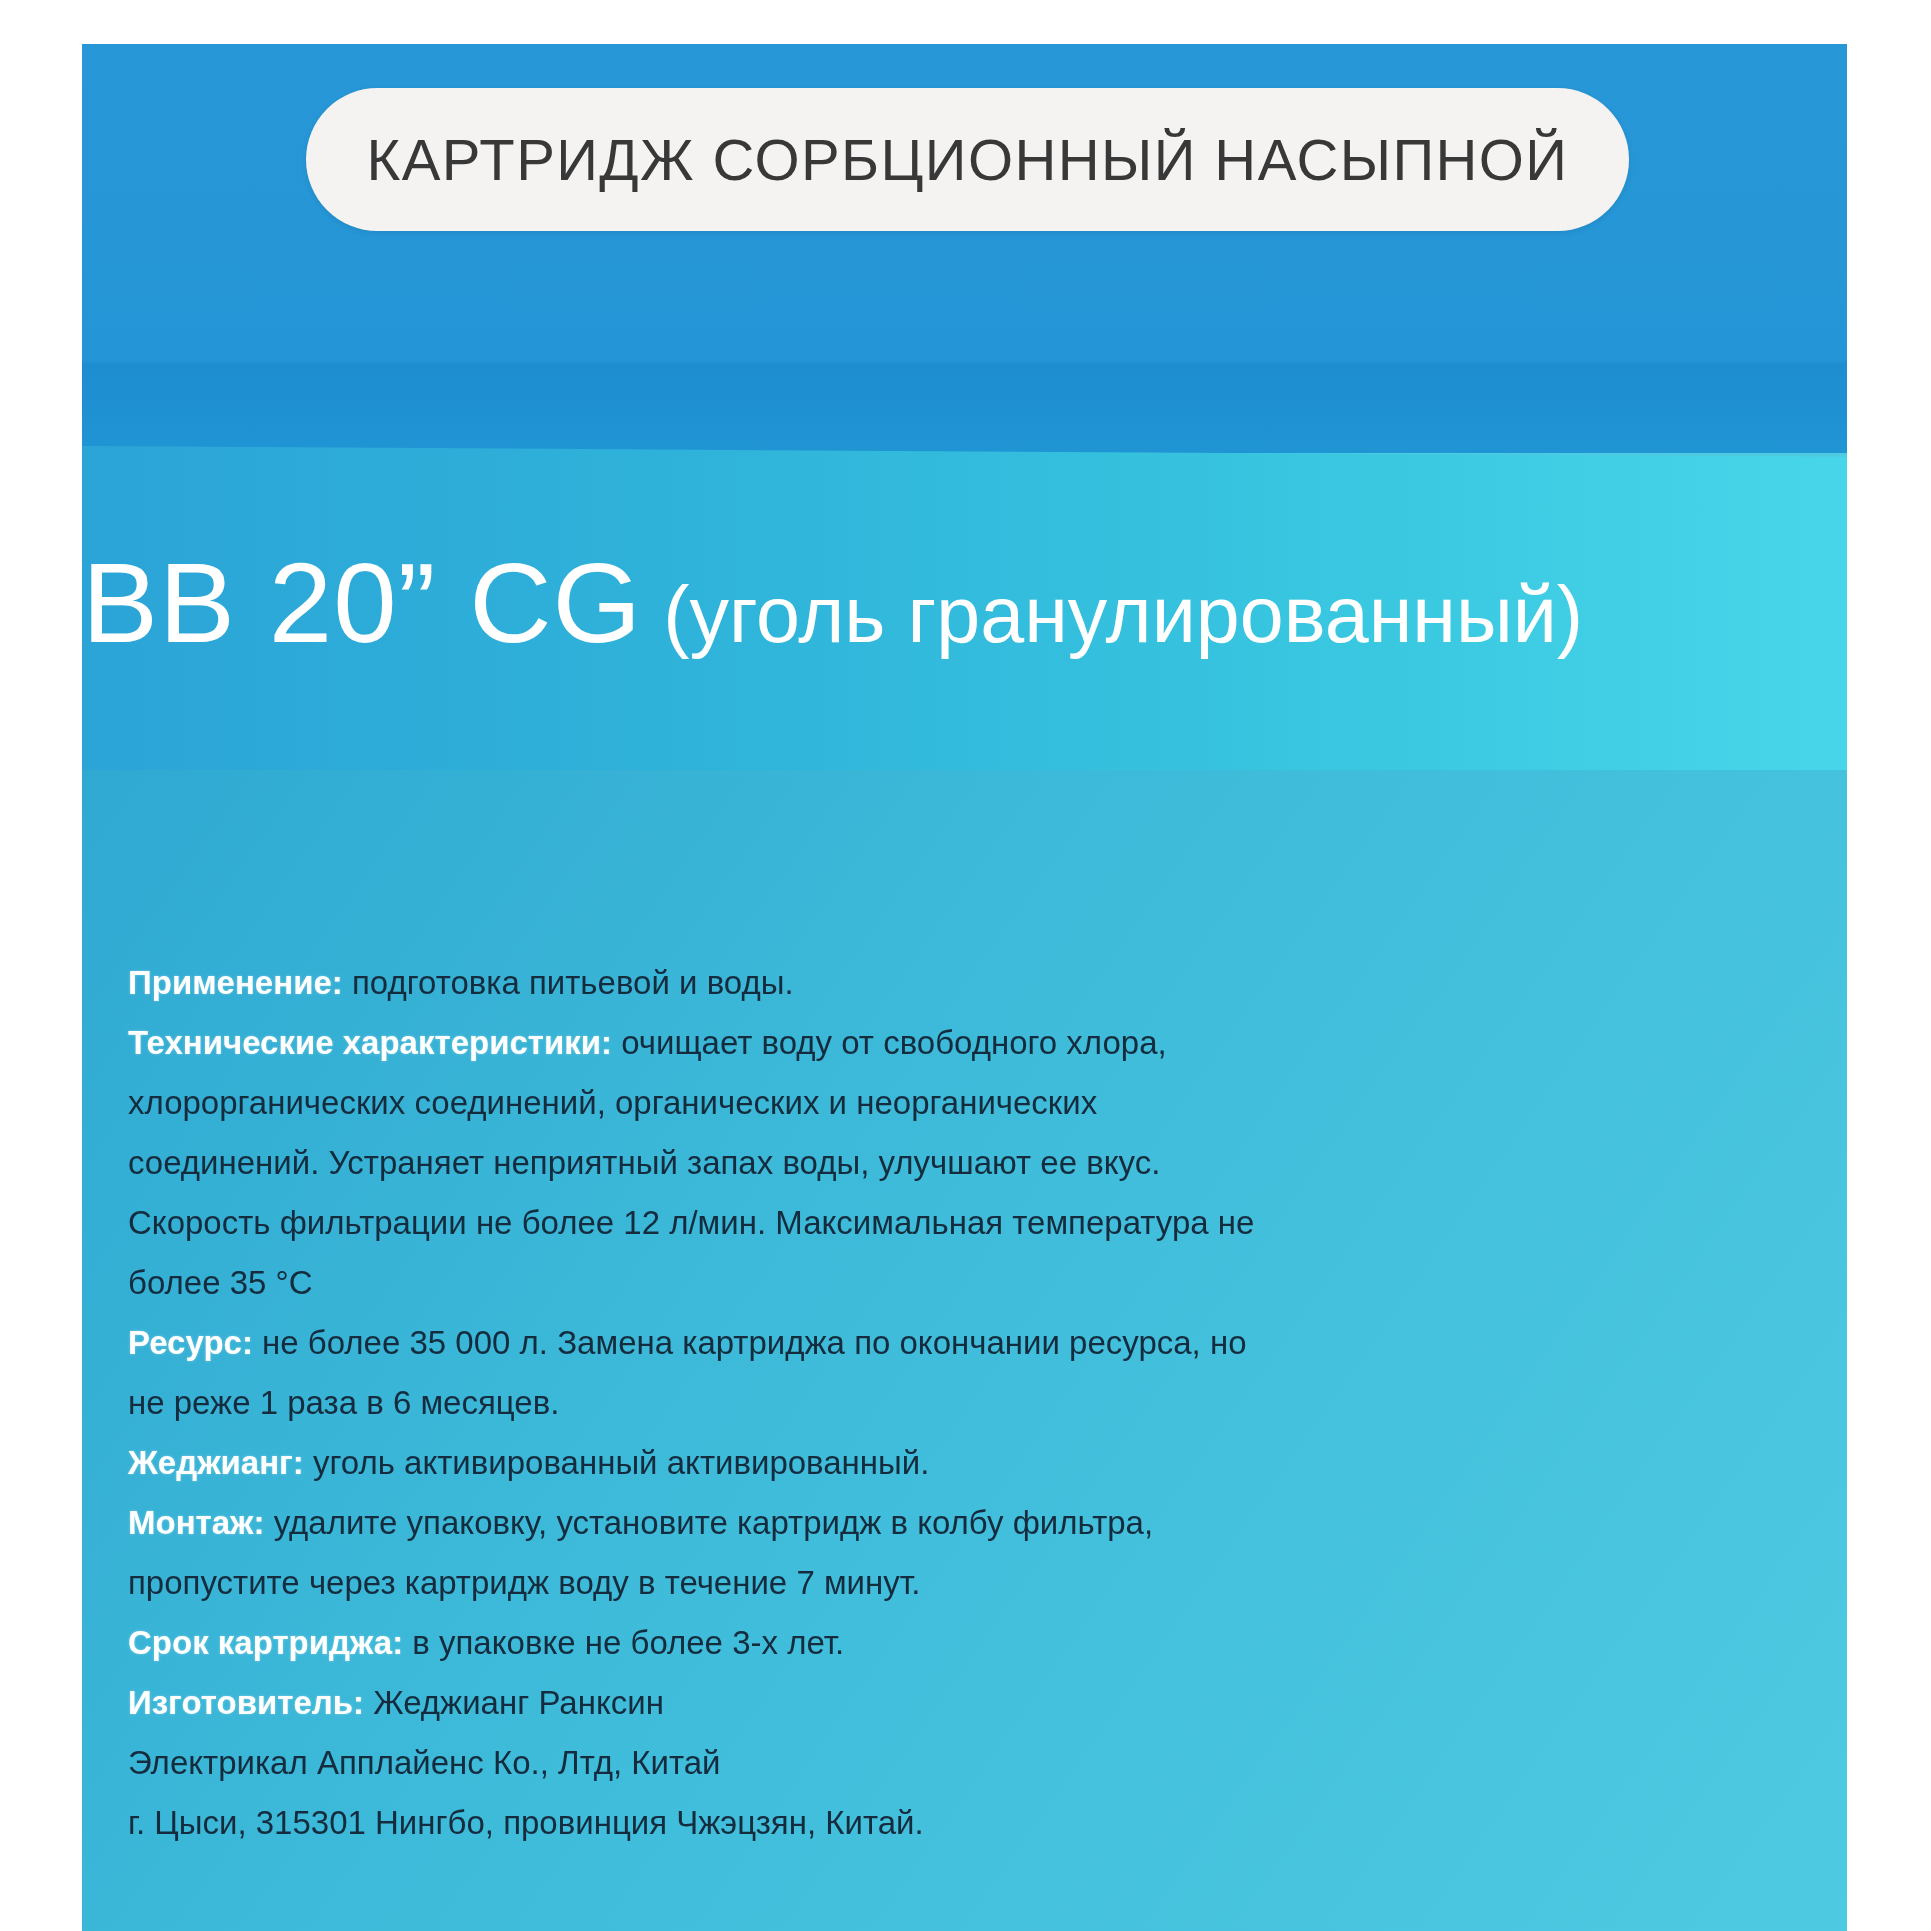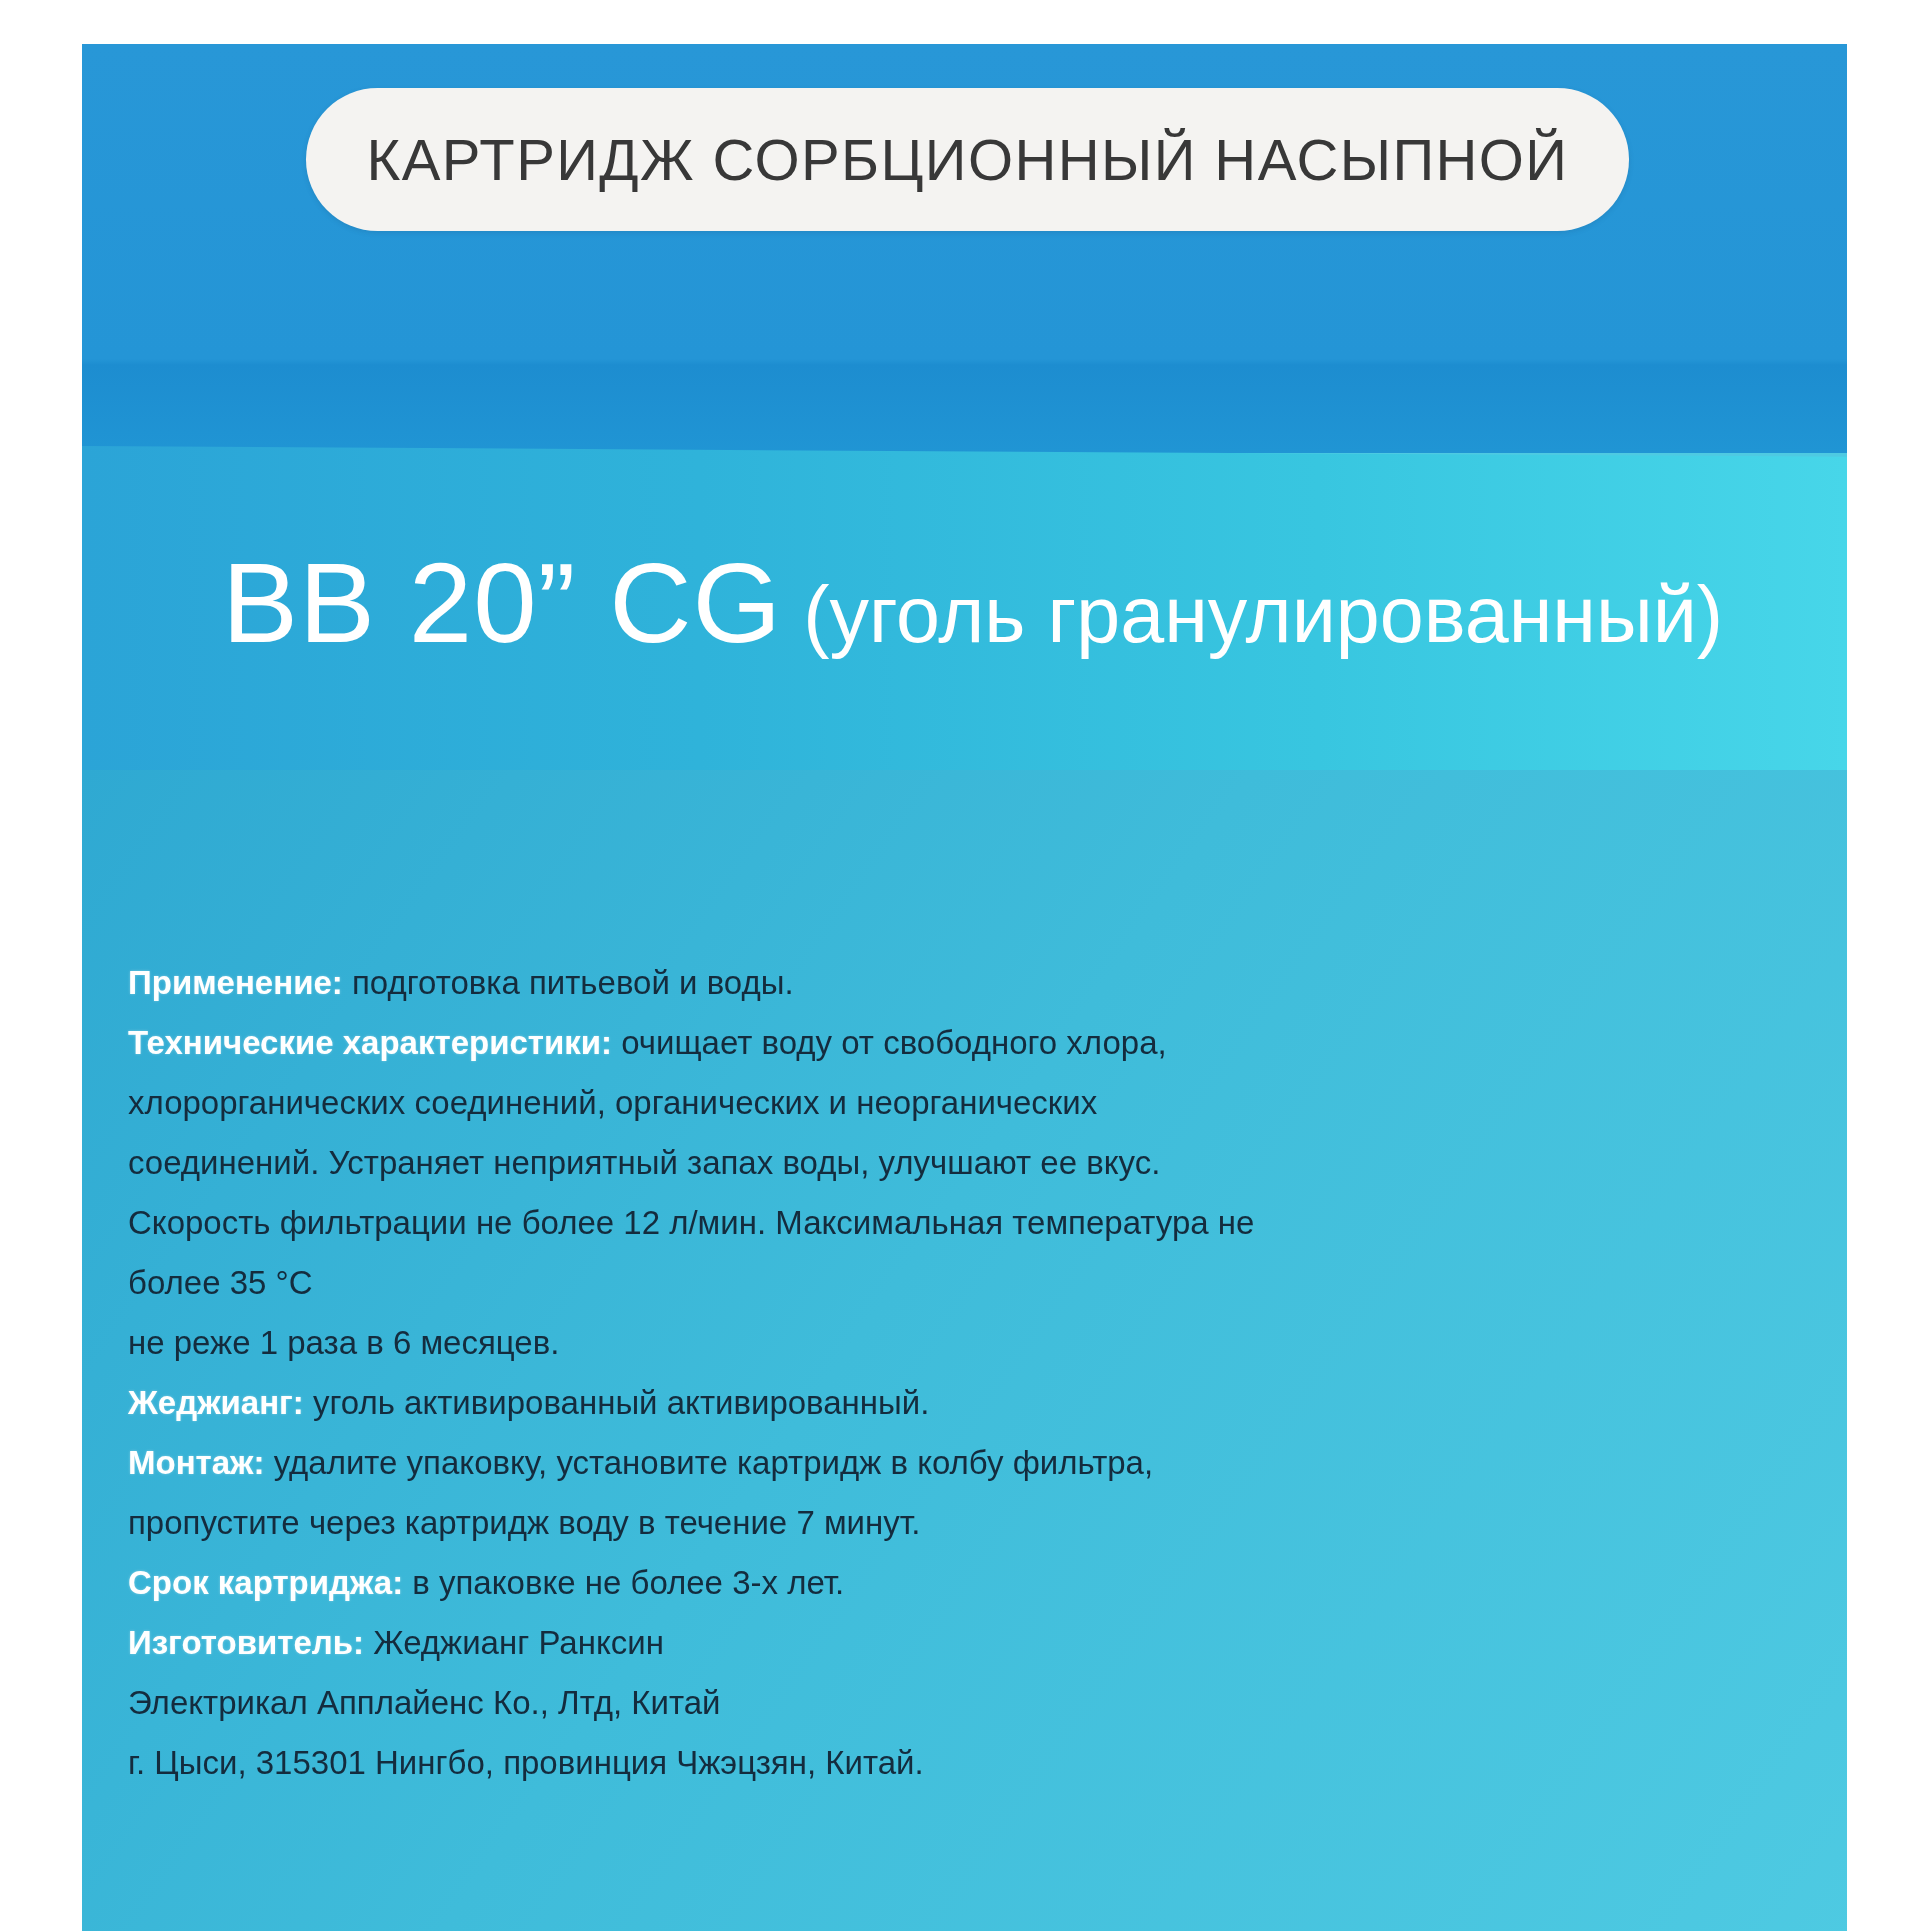--- a/index.html
+++ b/index.html
@@ -53,21 +53,20 @@
   .badge span{
     font-size:58px;
     letter-spacing:1.4px;
     color:var(--badge-text,#383838);
     white-space:nowrap;
   }
   .title{
     position:absolute;
     left:0;top:496px;
     width:100%;
-    padding-left:140px;
     box-sizing:border-box;
     white-space:nowrap;
     color:var(--title-text,#ffffff);
     z-index:3;
   }
   .title-main{
     font-size:114px;
     line-height:1.1;
     letter-spacing:1px;
   }
@@ -110,20 +109,21 @@
     <span class="title-main">BB 20” CG</span><span class="title-note">(уголь гранулированный)</span>
   </div>
 
   <div class="specs">
     <div class="spec-line"><span class="spec-label">Применение:</span><span> подготовка питьевой и воды.</span></div>
     <div class="spec-line"><span class="spec-label">Технические характеристики:</span><span> очищает воду от свободного хлора,</span></div>
     <div class="spec-line"><span class="spec-label"></span><span>хлорорганических соединений, органических и неорганических</span></div>
     <div class="spec-line"><span class="spec-label"></span><span>соединений. Устраняет неприятный запах воды, улучшают ее вкус.</span></div>
     <div class="spec-line"><span class="spec-label"></span><span>Скорость фильтрации не более 12 л/мин. Максимальная температура не</span></div>
     <div class="spec-line"><span class="spec-label"></span><span>более 35 °C</span></div>
+    <div class="spec-line"><span class="spec-label">Ресурс:</span><span> не более 35 000 л. Замена картриджа по окончании ресурса, но</span></div>
     <div class="spec-line"><span class="spec-label"></span><span>не реже 1 раза в 6 месяцев.</span></div>
     <div class="spec-line"><span class="spec-label">Жеджианг:</span><span> уголь активированный активированный.</span></div>
     <div class="spec-line"><span class="spec-label">Монтаж:</span><span> удалите упаковку, установите картридж в колбу фильтра,</span></div>
     <div class="spec-line"><span class="spec-label"></span><span>пропустите через картридж воду в течение 7 минут.</span></div>
     <div class="spec-line"><span class="spec-label">Срок картриджа:</span><span> в упаковке не более 3-х лет.</span></div>
     <div class="spec-line"><span class="spec-label">Изготовитель:</span><span> Жеджианг Ранксин</span></div>
     <div class="spec-line"><span class="spec-label"></span><span>Электрикал Апплайенс Ко., Лтд, Китай</span></div>
     <div class="spec-line"><span class="spec-label"></span><span>г. Цыси, 315301 Нингбо, провинция Чжэцзян, Китай.</span></div>
   </div>
 </div>

